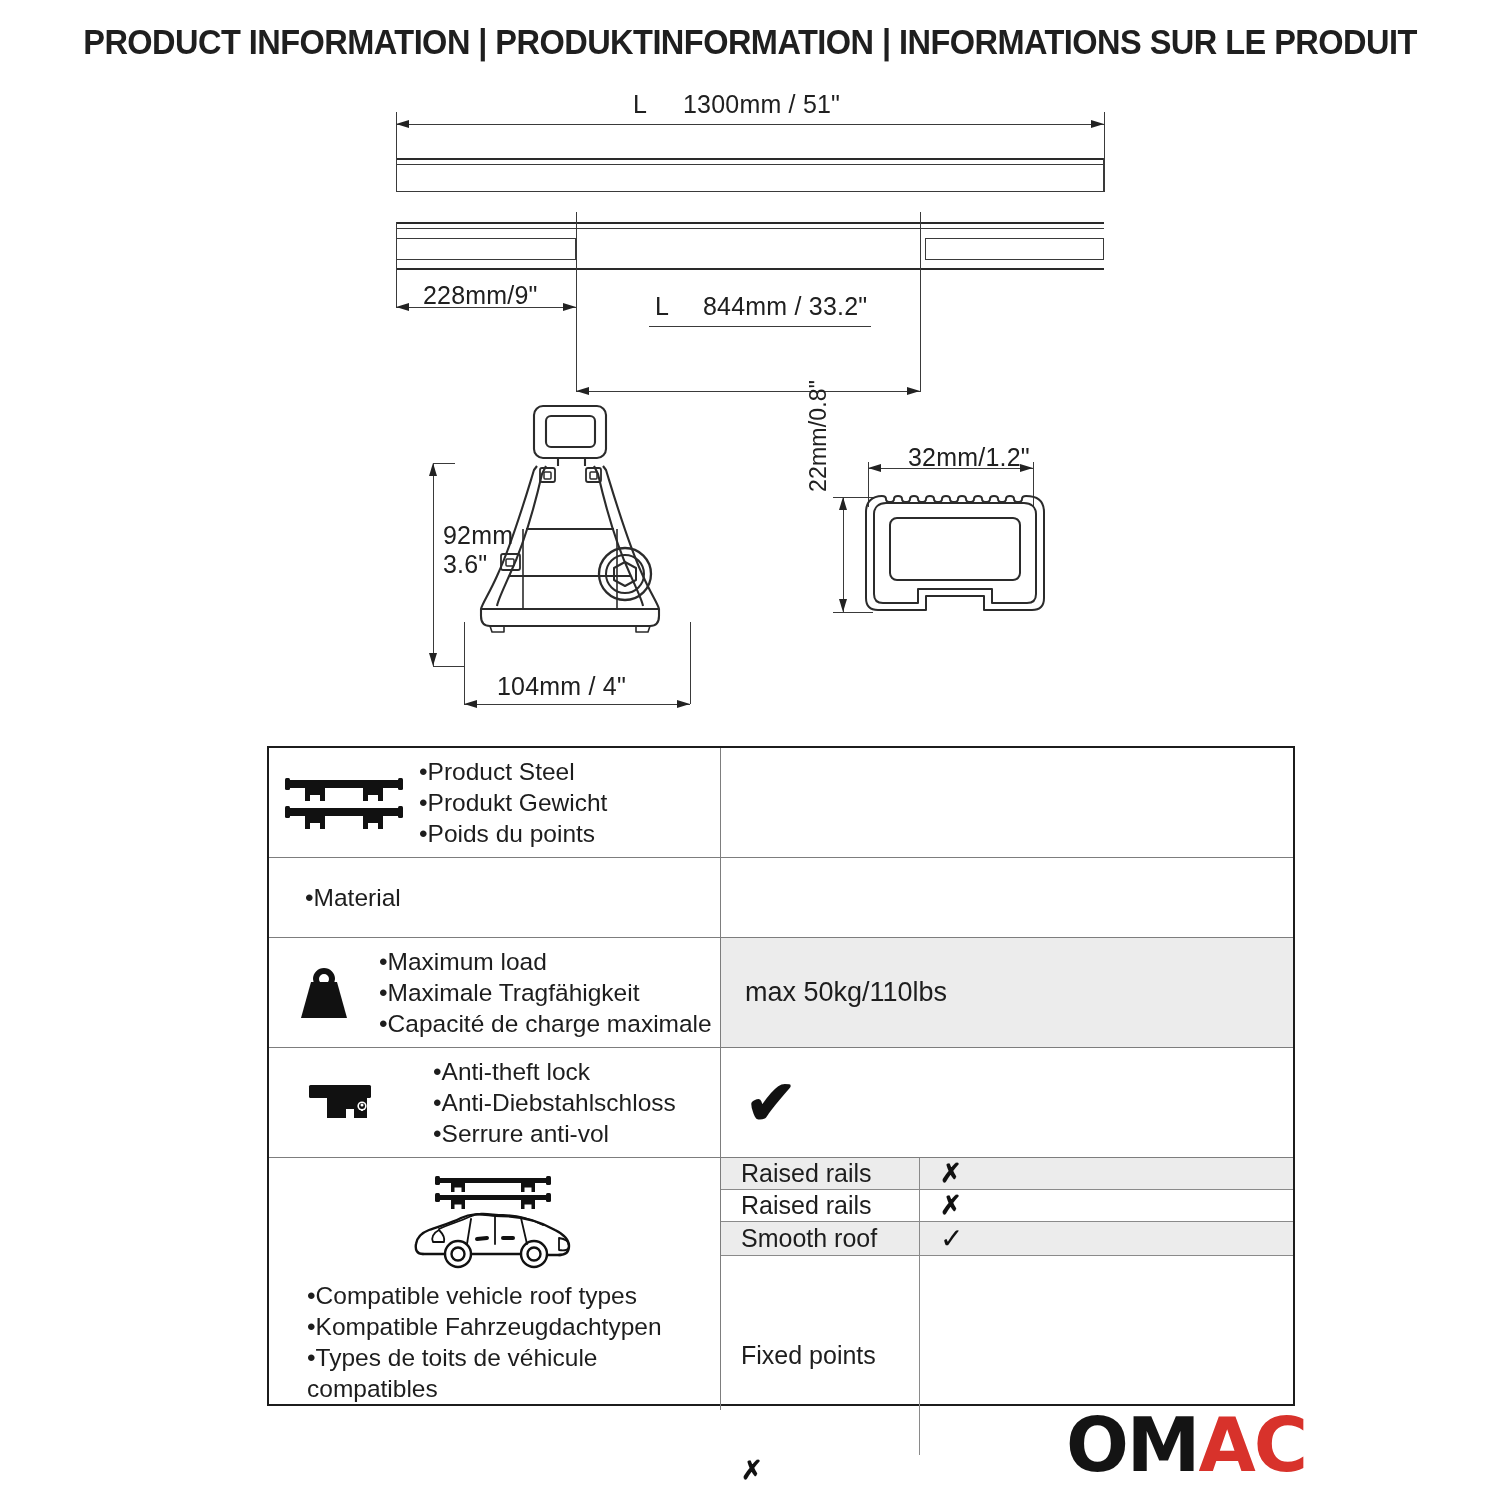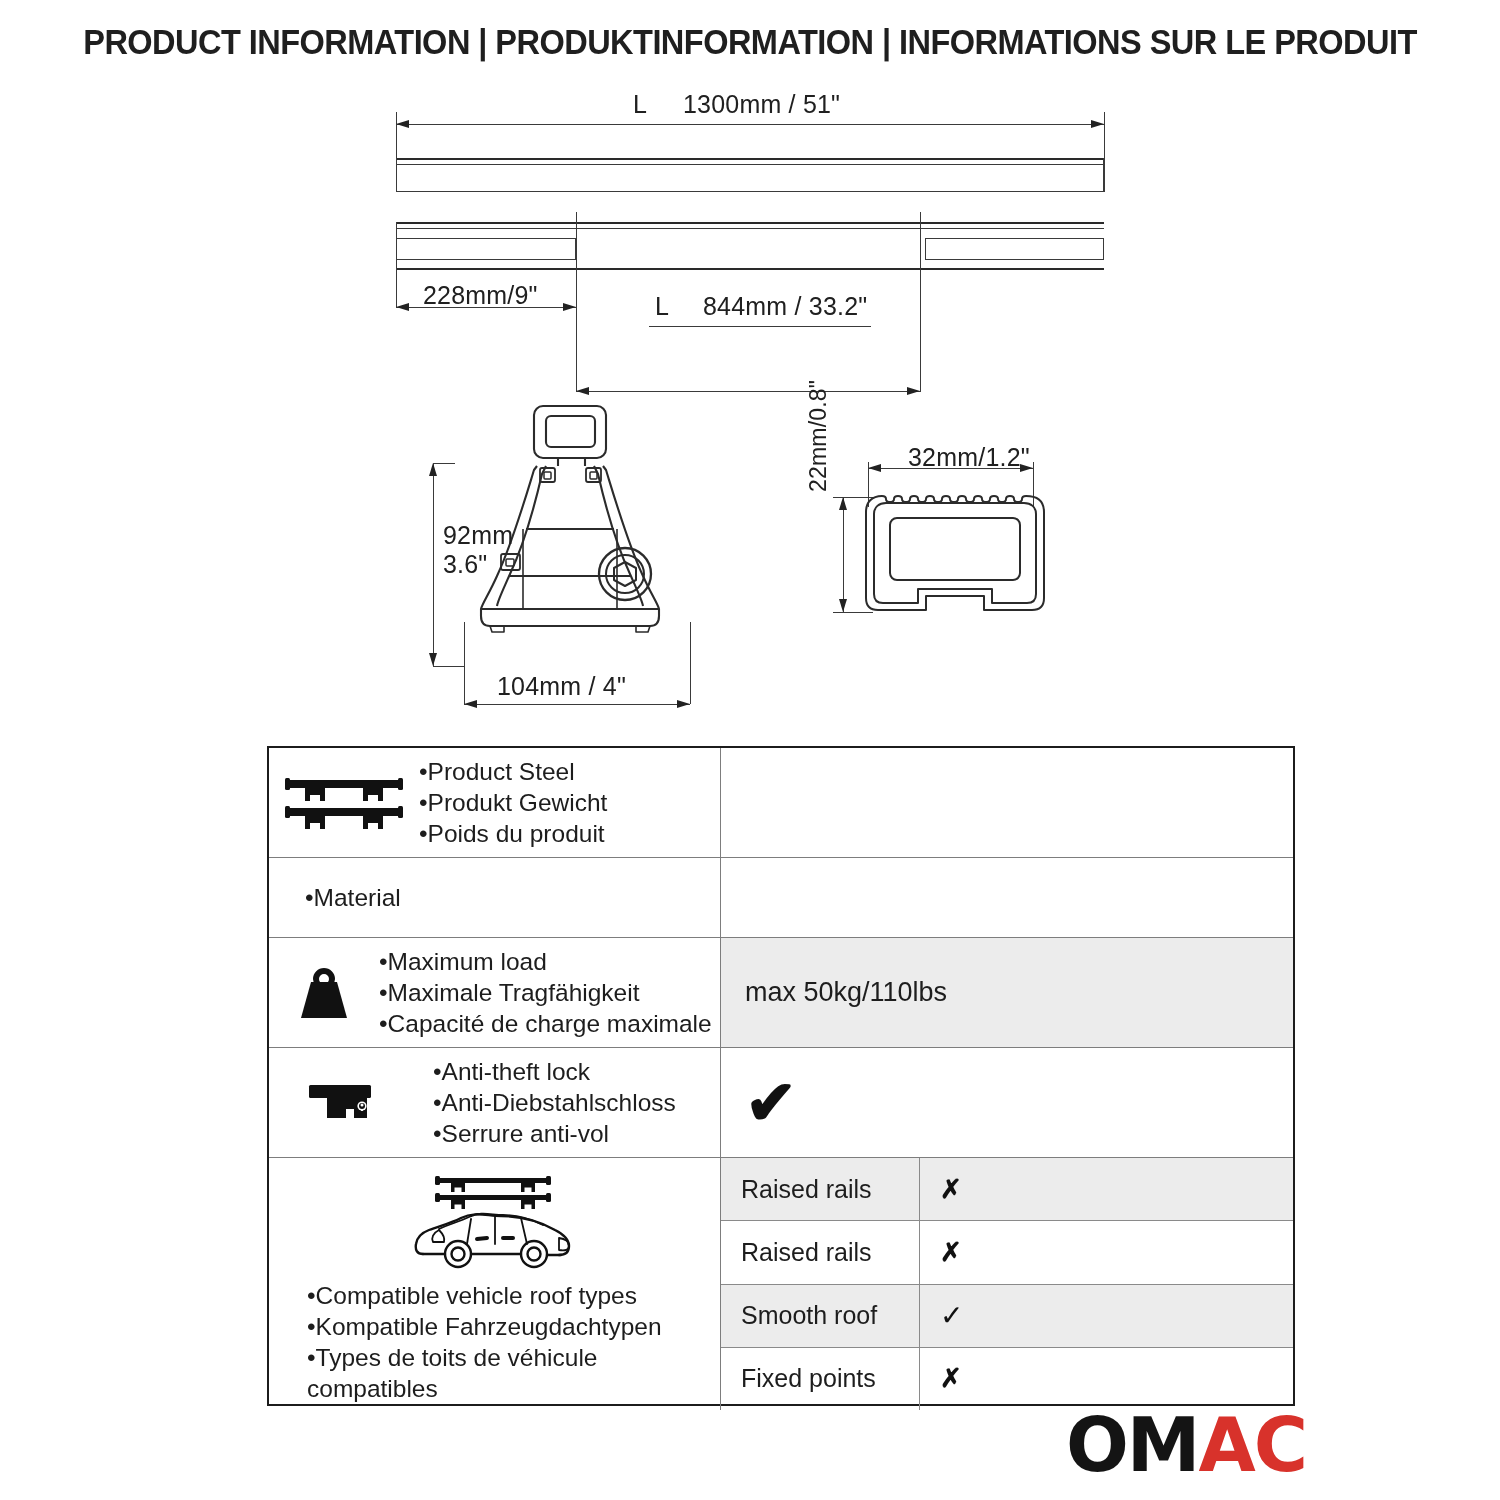--- a/index.html
+++ b/index.html
@@ -82,21 +82,21 @@
   .labels{font-size:24.5px;line-height:1.27;color:#1d1d1d;white-space:nowrap;}
   .labels div{display:block;}
 
   .icon-cell{
     width:150px;flex:0 0 150px;display:flex;align-items:center;justify-content:center;
   }
 
   
   .subtable{box-sizing:border-box;flex:1 1 auto;display:flex;flex-direction:column;}
   .subrow{display:flex;flex:1 1 0;border-bottom:1.6px solid #8a8a8a;box-sizing:border-box;}
-  .subrow:last-child{border-bottom:none;}
+  .subrow:last-child{border-bottom:none;flex-direction:column;}
   .subname{
     box-sizing:border-box;width:199px;flex:0 0 199px;
     border-right:1.6px solid #8a8a8a;
     display:flex;align-items:center;padding-left:20px;
     font-size:25px;color:#1d1d1d;
   }
   .subval{box-sizing:border-box;flex:1 1 auto;display:flex;align-items:center;padding-left:20px;
     font-size:27px;color:#111;}
   .mark-x{font-weight:700;font-size:26px;}
   .mark-c{font-size:28px;}
@@ -265,21 +265,21 @@
               <rect x="0" y="32" width="5" height="12" rx="1.5"></rect>
               <rect x="113" y="32" width="5" height="12" rx="1.5"></rect>
               <path d="M20 42 h20 v13 h-5 v-6 h-10 v6 h-5 Z"></path>
               <path d="M78 42 h20 v13 h-5 v-6 h-10 v6 h-5 Z"></path>
             </g>
           </svg>
         </div>
         <div class="labels">
           <div>•Product Steel</div>
           <div>•Produkt Gewicht</div>
-          <div>•Poids du produit</div>
+          <div>•Poids du points</div>
         </div>
       </div>
     </div>
 
     <div class="trow" style="height:80px;">
       <div class="tleft" style="padding-left:36px;">
         <div class="labels">
           <div>•Material</div>
         </div>
       </div>

